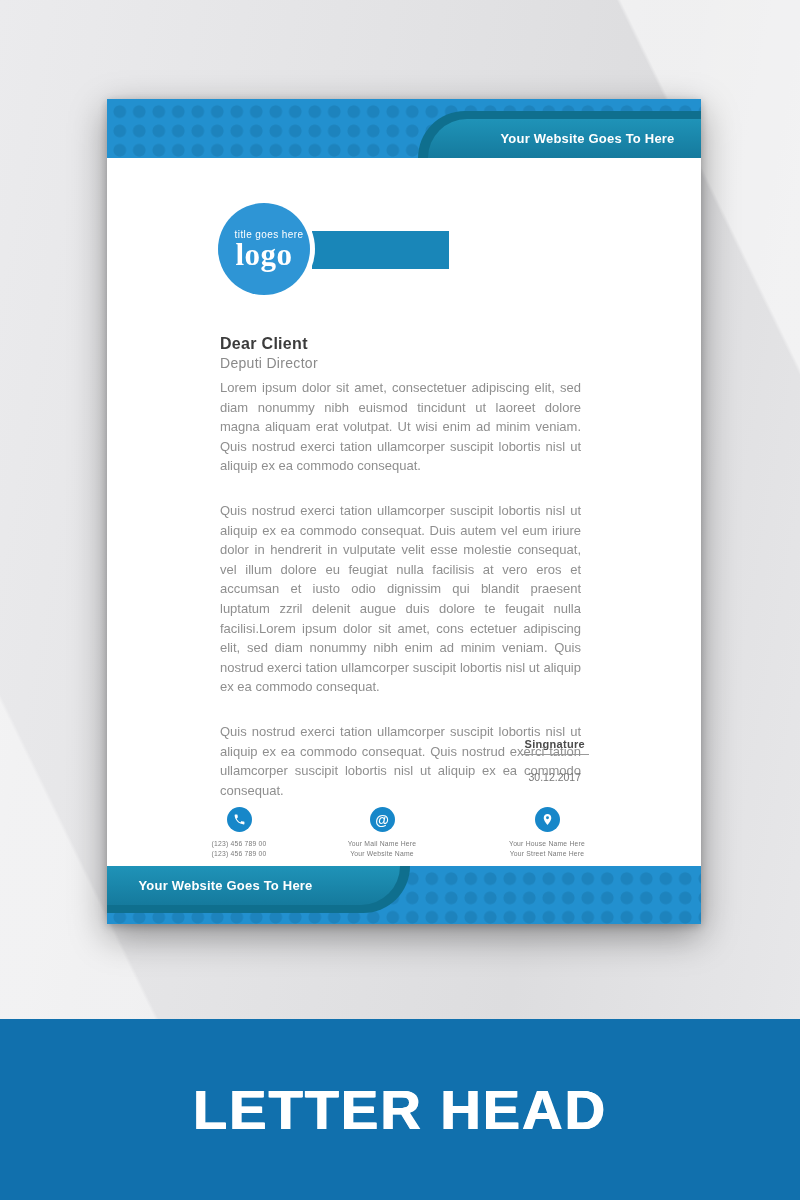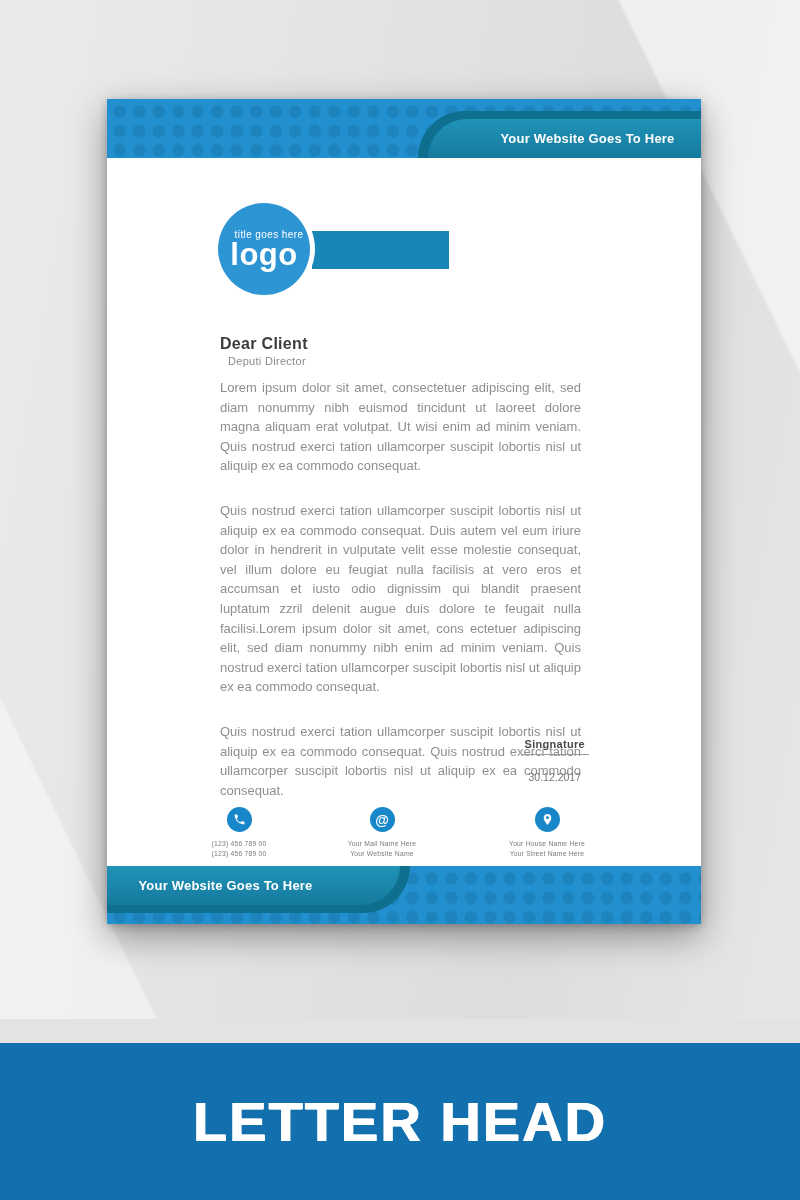--- a/index.html
+++ b/index.html
@@ -36,47 +36,47 @@
     display:flex; align-items:center; justify-content:center; padding-right:56px; }
   .banner-text { color:#fff; font-size:13px; font-weight:bold; letter-spacing:0.2px; }
 
   
   .logo-block { position:absolute; left:111px; top:104px; width:350px; height:92px; }
   .logo-bar { position:absolute; left:94px; top:28px; width:137px; height:38px; background:#1986b8; }
   .logo-circle { position:absolute; left:0; top:0; width:92px; height:92px; border-radius:50%;
     background:#2e95d5; box-shadow:0 0 0 5px #ffffff; z-index:2;
     display:flex; flex-direction:column; align-items:center; justify-content:center; color:#fff; }
   .logo-tagline { font-size:10px; letter-spacing:0.4px; margin-left:10px; }
-  .logo-name { font-size:31px; font-weight:bold; line-height:0.9; margin-top:1px; letter-spacing:0.5px; }
+  .logo-name { font-size:31px; font-weight:bold; line-height:0.9; margin-top:1px; letter-spacing:0.5px;font-family:Liberation Serif, serif; }
 
   
   .recipient { position:absolute; left:113px; top:236px; }
   .recipient-name { font-size:16px; font-weight:bold; color:#3c3c3c; letter-spacing:0.3px; }
-  .recipient-title { font-size:11px; color:#8a8a8a; margin-top:2px; letter-spacing:0.3px;margin-left:8px; }
+  .recipient-title { font-size:14px; color:#8a8a8a; margin-top:2px; letter-spacing:0.3px; }
 
   .letter-body { position:absolute; left:113px; top:279px; width:361px; }
   .letter-body p { font-size:13px; line-height:19.6px; color:#8f8f8f; text-align:justify;
     margin-bottom:25px; }
 
   .signature { position:absolute; right:112px; top:635px; text-align:center; }
   .sig-label { display:inline-block; font-size:11px; font-weight:bold; color:#4a4a4a;
     letter-spacing:0.3px; border-bottom:1px solid #9a9a9a; padding:0 4px 4px 4px; }
   .sig-date { font-size:10.5px; color:#777; margin-top:16px; }
 
   
   .contact { position:absolute; top:708px; transform:translateX(-50%); text-align:center; width:130px; }
   .contact-phone { left:132px; } .contact-mail { left:275px; } .contact-location { left:440px; }
   .contact-icon { width:25px; height:25px; border-radius:50%; background:#1787c9; margin:0 auto 7px auto;
     display:flex; align-items:center; justify-content:center; color:#fff; }
   .contact-icon svg { width:13px; height:13px; fill:#fff; }
   .contact-icon .at { font-size:14px; font-weight:bold; line-height:1; }
   .contact-line { font-size:6.8px; color:#7b7b7b; line-height:9.5px; letter-spacing:0.2px; }
 
   
-  .promo-panel { position:absolute; left:0; bottom:0; width:800px; height:157px; background:#1170ad;
+  .promo-panel { position:absolute; left:0; bottom:0; width:800px; height:181px; background:#1170ad;
     display:flex; flex-direction:column; align-items:center; justify-content:center; }
   .promo-title { color:#fff; font-size:56px; font-weight:bold; letter-spacing:2px;
     text-shadow:0.6px 0 0 #fff, -0.6px 0 0 #fff; line-height:1; }
   .promo-subtitle { color:#fff; font-size:31px; font-weight:bold; letter-spacing:17px;
     padding-left:17px; margin-top:14px; line-height:1; }
 </style>
 </head>
 <body>
 
 <div class="backdrop">

